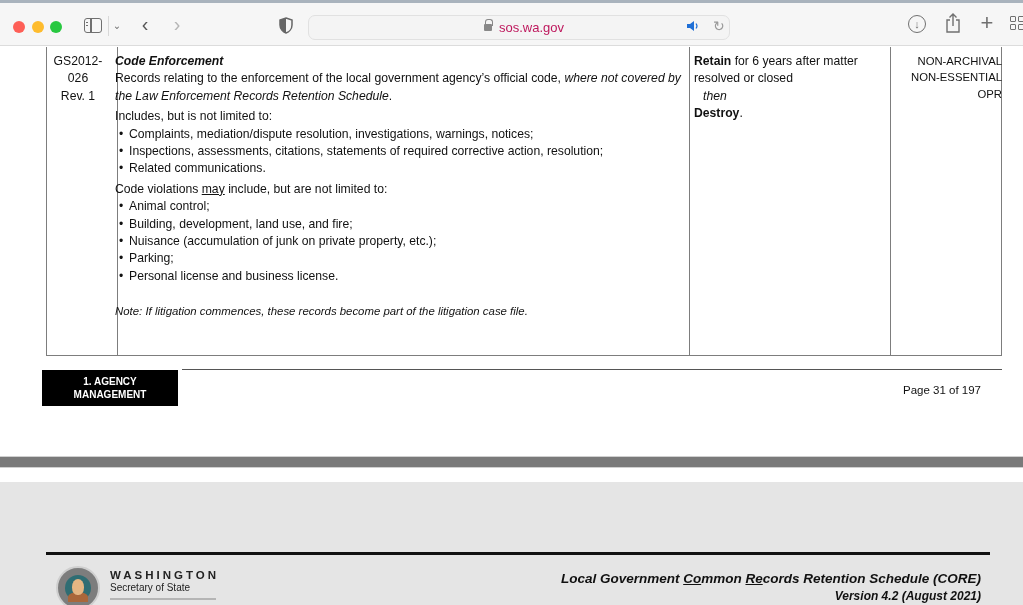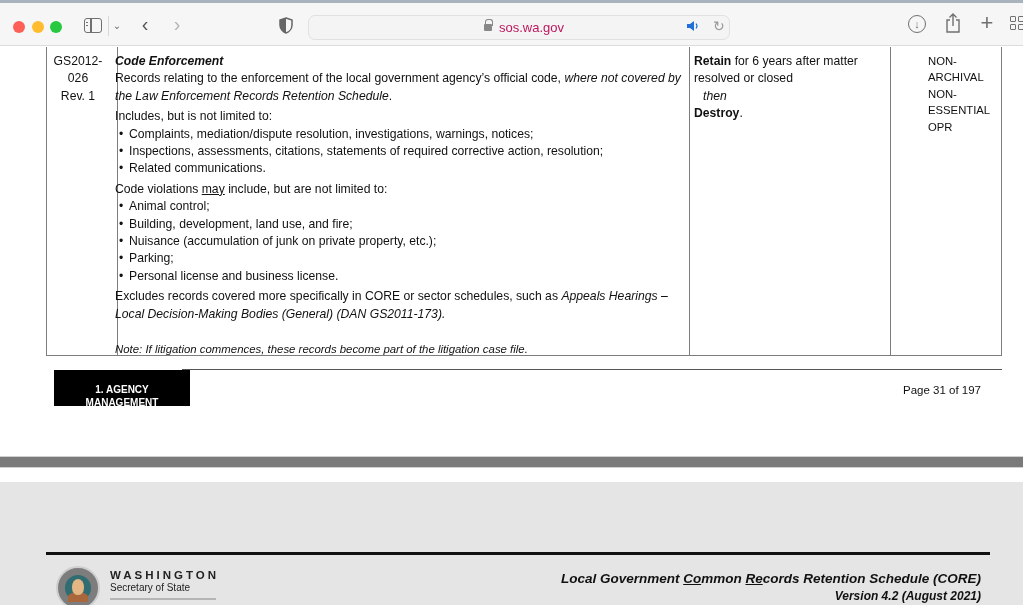--- a/index.html
+++ b/index.html
@@ -46,36 +46,36 @@
 
     
     .page1 { position: absolute; left: 0; top: 47px; width: 1023px; height: 410px; background: #fff; }
     .doc { font-family: "Liberation Sans", sans-serif; font-size: 12.2px; line-height: 17.4px; color: #111; }
 
     .rec-table { position: absolute; left: 46px; top: 0; width: 956px; height: 309px; border: 1px solid #7d7d7d; border-top: none; }
     .col-line { position: absolute; top: 0; bottom: 0; width: 1px; background: #7d7d7d; }
     .col1 { position: absolute; left: 0; top: 6px; width 62px; width: 62px; text-align: center; }
     .col2 { position: absolute; left: 68px; top: 6px; width: 572px; }
     .col3 { position: absolute; left: 647px; top: 6px; width: 196px; }
-    .col4 { position: absolute; left: 845px; top: 6px; width: 110px; text-align: left; font-size: 11.3px; line-height: 16.4px; padding-left: 36px; }
+    .col4 { position: absolute; left: 845px; top: 6px; width: 110px; text-align: right; font-size: 11.3px; line-height: 16.4px; }
 
     .para { margin-bottom: 3px; }
     .bullets { list-style: none; margin-left: 4px; margin-bottom: 3px; }
     .bullets li { position: relative; padding-left: 10px; }
     .bullets li::before { content: "•"; position: absolute; left: 0; top: 0; }
     .it { font-style: italic; }
     .b { font-weight: bold; }
     .u { text-decoration: underline; }
     .note { font-style: italic; font-size: 11.4px; margin-top: 18px; }
 
     .footer-line { position: absolute; left: 182px; top: 322px; width: 820px; height: 1px; background: #555; }
     .section-tab {
-      position: absolute; left: 54px; top: 323px; width: 136px; height: 36px;
+      position: absolute; left: 42px; top: 323px; width: 136px; height: 36px;
       background: #000; color: #fff; font-weight: bold; font-size: 10px; line-height: 13px;
-      text-align: center; padding-top: 13px;
+      text-align: center; padding-top: 5px;
     }
     .page-num { position: absolute; left: 903px; top: 335px; font-size: 11.5px; color: #111; }
 
     .divider-gray { position: absolute; left: 0; top: 456px; width: 1023px; height: 12px; background: #7a7a7a; border-top: 1px solid #d0d0d0; border-bottom: 1px solid #d0d0d0; }
 
     .page2 { position: absolute; left: 0; top: 469px; width: 1023px; height: 136px; background: #e5e5e5; margin-top: 13px; }
     .header-rule { position: absolute; left: 46px; top: 70px; width: 944px; height: 3px; background: #111; }
     .seal { position: absolute; left: 56px; top: 84px; width: 44px; height: 44px; border-radius: 50%; background: #7d7d7d; border: 2px solid #cfcfcf; overflow: hidden; }
     .seal-inner { position: absolute; left: 7px; top: 7px; width: 26px; height: 26px; border-radius: 50%; background: #2f6d73; }
     .seal-face { position: absolute; left: 7px; top: 4px; width: 12px; height: 16px; border-radius: 50% 50% 45% 45%; background: #e4b683; }
@@ -161,23 +161,20 @@
       <div>
         <span>Code violations </span><span class="u">may</span><span> include, but are not limited to:</span>
       </div>
       <ul class="bullets">
         <li>Animal control;</li>
         <li>Building, development, land use, and fire;</li>
         <li>Nuisance (accumulation of junk on private property, etc.);</li>
         <li>Parking;</li>
         <li>Personal license and business license.</li>
       </ul>
-      <div class="para">
-        <span>Excludes records covered more specifically in CORE or sector schedules, such as </span><span class="it">Appeals Hearings – Local Decision-Making Bodies (General) (DAN GS2011-173).</span>
-      </div>
       <div class="note">Note:  If litigation commences, these records become part of the litigation case file.</div>
     </div>
 
     <div class="col3">
       <div><span class="b">Retain</span><span> for 6 years after matter resolved or closed</span></div>
       <div class="it" style="padding-left:9px">then</div>
       <div><span class="b">Destroy</span><span>.</span></div>
     </div>
 
     <div class="col4">

